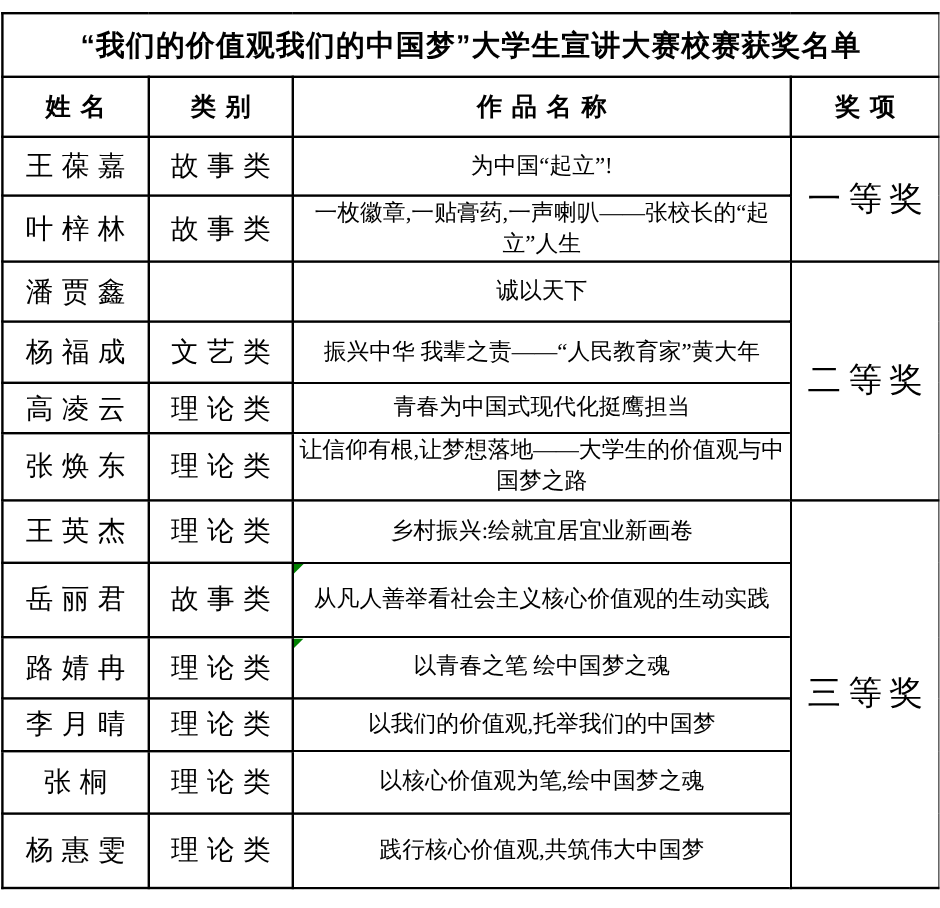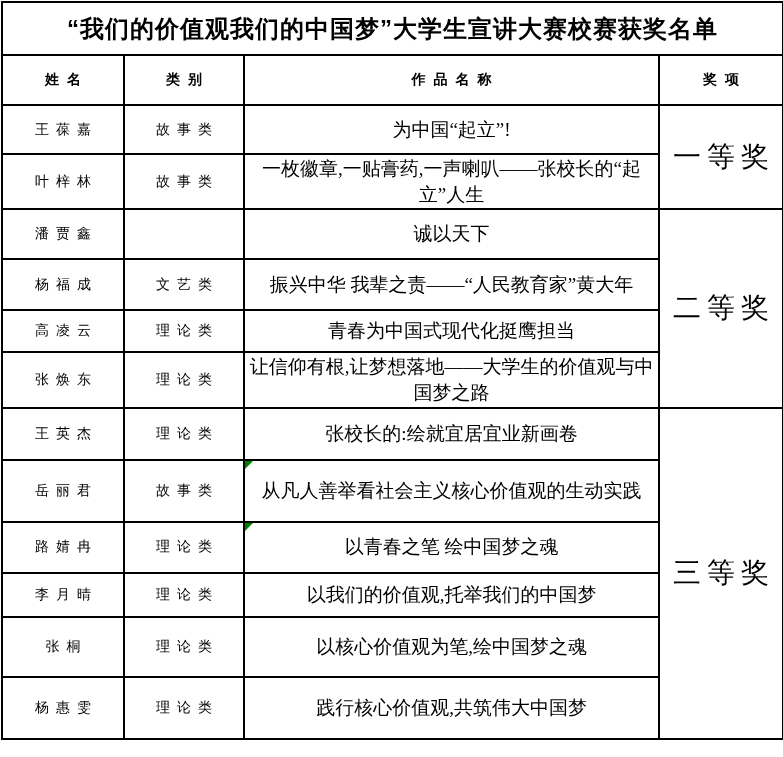--- a/index.html
+++ b/index.html
@@ -13,44 +13,44 @@
     background: #ffffff;
     box-sizing: border-box;
     overflow: hidden;
     font-family: "Liberation Serif", "DejaVu Serif", serif;
     color: #000;
   }
   table.award-table {
     border-collapse: collapse;
     table-layout: fixed;
     width: 781px;
-    margin: 1px 0 0 1px;
+    margin: 10px 0 0 1px;
   }
   table.award-table td {
     border: 2px solid #000;
     text-align: center;
     vertical-align: middle;
     padding: 1px 3px;
     overflow: hidden;
     background: #ffffff;
   }
   td.title-cell {
     font-family: "Liberation Sans", "DejaVu Sans", sans-serif;
     font-weight: bold;
     font-size: 24px;
     letter-spacing: 1px;
   }
   td.th-cell {
-    font-size: 14px;
+    font-size: 21px;
     font-weight: bold;
     letter-spacing: 8px;
     text-indent: 8px;
   }
   td.name-cell, td.cat-cell {
-    font-size: 14px;
+    font-size: 23px;
     letter-spacing: 7px;
     text-indent: 7px;
   }
   td.award-cell {
     font-size: 28px;
     letter-spacing: 6px;
     text-indent: 6px;
   }
   td.work-cell {
     font-size: 19px;
@@ -125,21 +125,21 @@
 
     <tr style="height:53px">
       <td class="name-cell">张焕东</td>
       <td class="cat-cell">理论类</td>
       <td class="work-cell">让信仰有根,让梦想落地——大学生的价值观与中国梦之路</td>
     </tr>
 
     <tr style="height:52px">
       <td class="name-cell">王英杰</td>
       <td class="cat-cell">理论类</td>
-      <td class="work-cell">张校长的:绘就宜居宜业新画卷</td>
+      <td class="work-cell">乡村振兴:绘就宜居宜业新画卷</td>
       <td class="award-cell" rowspan="6">三等奖</td>
     </tr>
 
     <tr style="height:62px">
       <td class="name-cell">岳丽君</td>
       <td class="cat-cell">故事类</td>
       <td class="work-cell">
         <span class="corner-marker"></span><span>从凡人善举看社会主义核心价值观的生动实践</span>
       </td>
     </tr>
@@ -151,21 +151,21 @@
         <span class="corner-marker"></span><span>以青春之笔 绘中国梦之魂</span>
       </td>
     </tr>
 
     <tr style="height:44px">
       <td class="name-cell">李月晴</td>
       <td class="cat-cell">理论类</td>
       <td class="work-cell">以我们的价值观,托举我们的中国梦</td>
     </tr>
 
-    <tr style="height:60px">
+    <tr style="height:52px">
       <td class="name-cell">张桐</td>
       <td class="cat-cell">理论类</td>
       <td class="work-cell">以核心价值观为笔,绘中国梦之魂</td>
     </tr>
 
     <tr style="height:62px">
       <td class="name-cell">杨惠雯</td>
       <td class="cat-cell">理论类</td>
       <td class="work-cell">践行核心价值观,共筑伟大中国梦</td>
     </tr>

